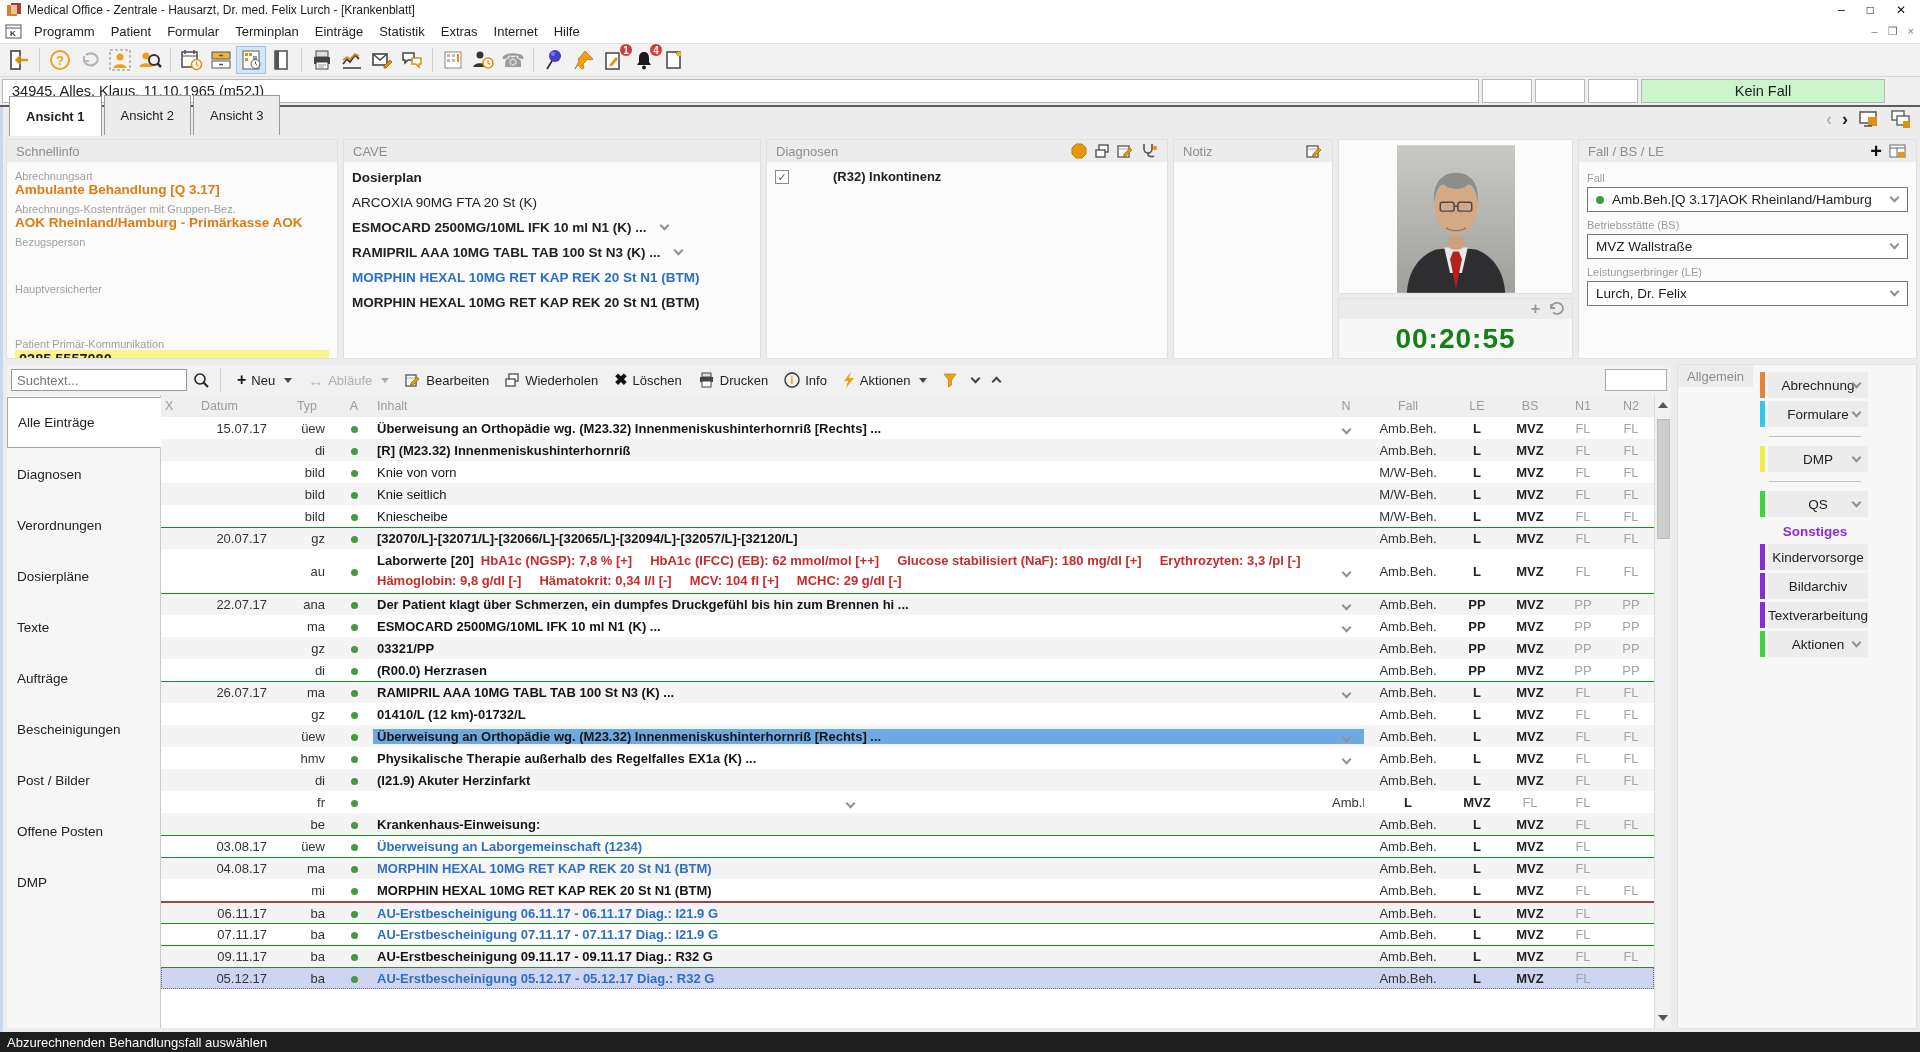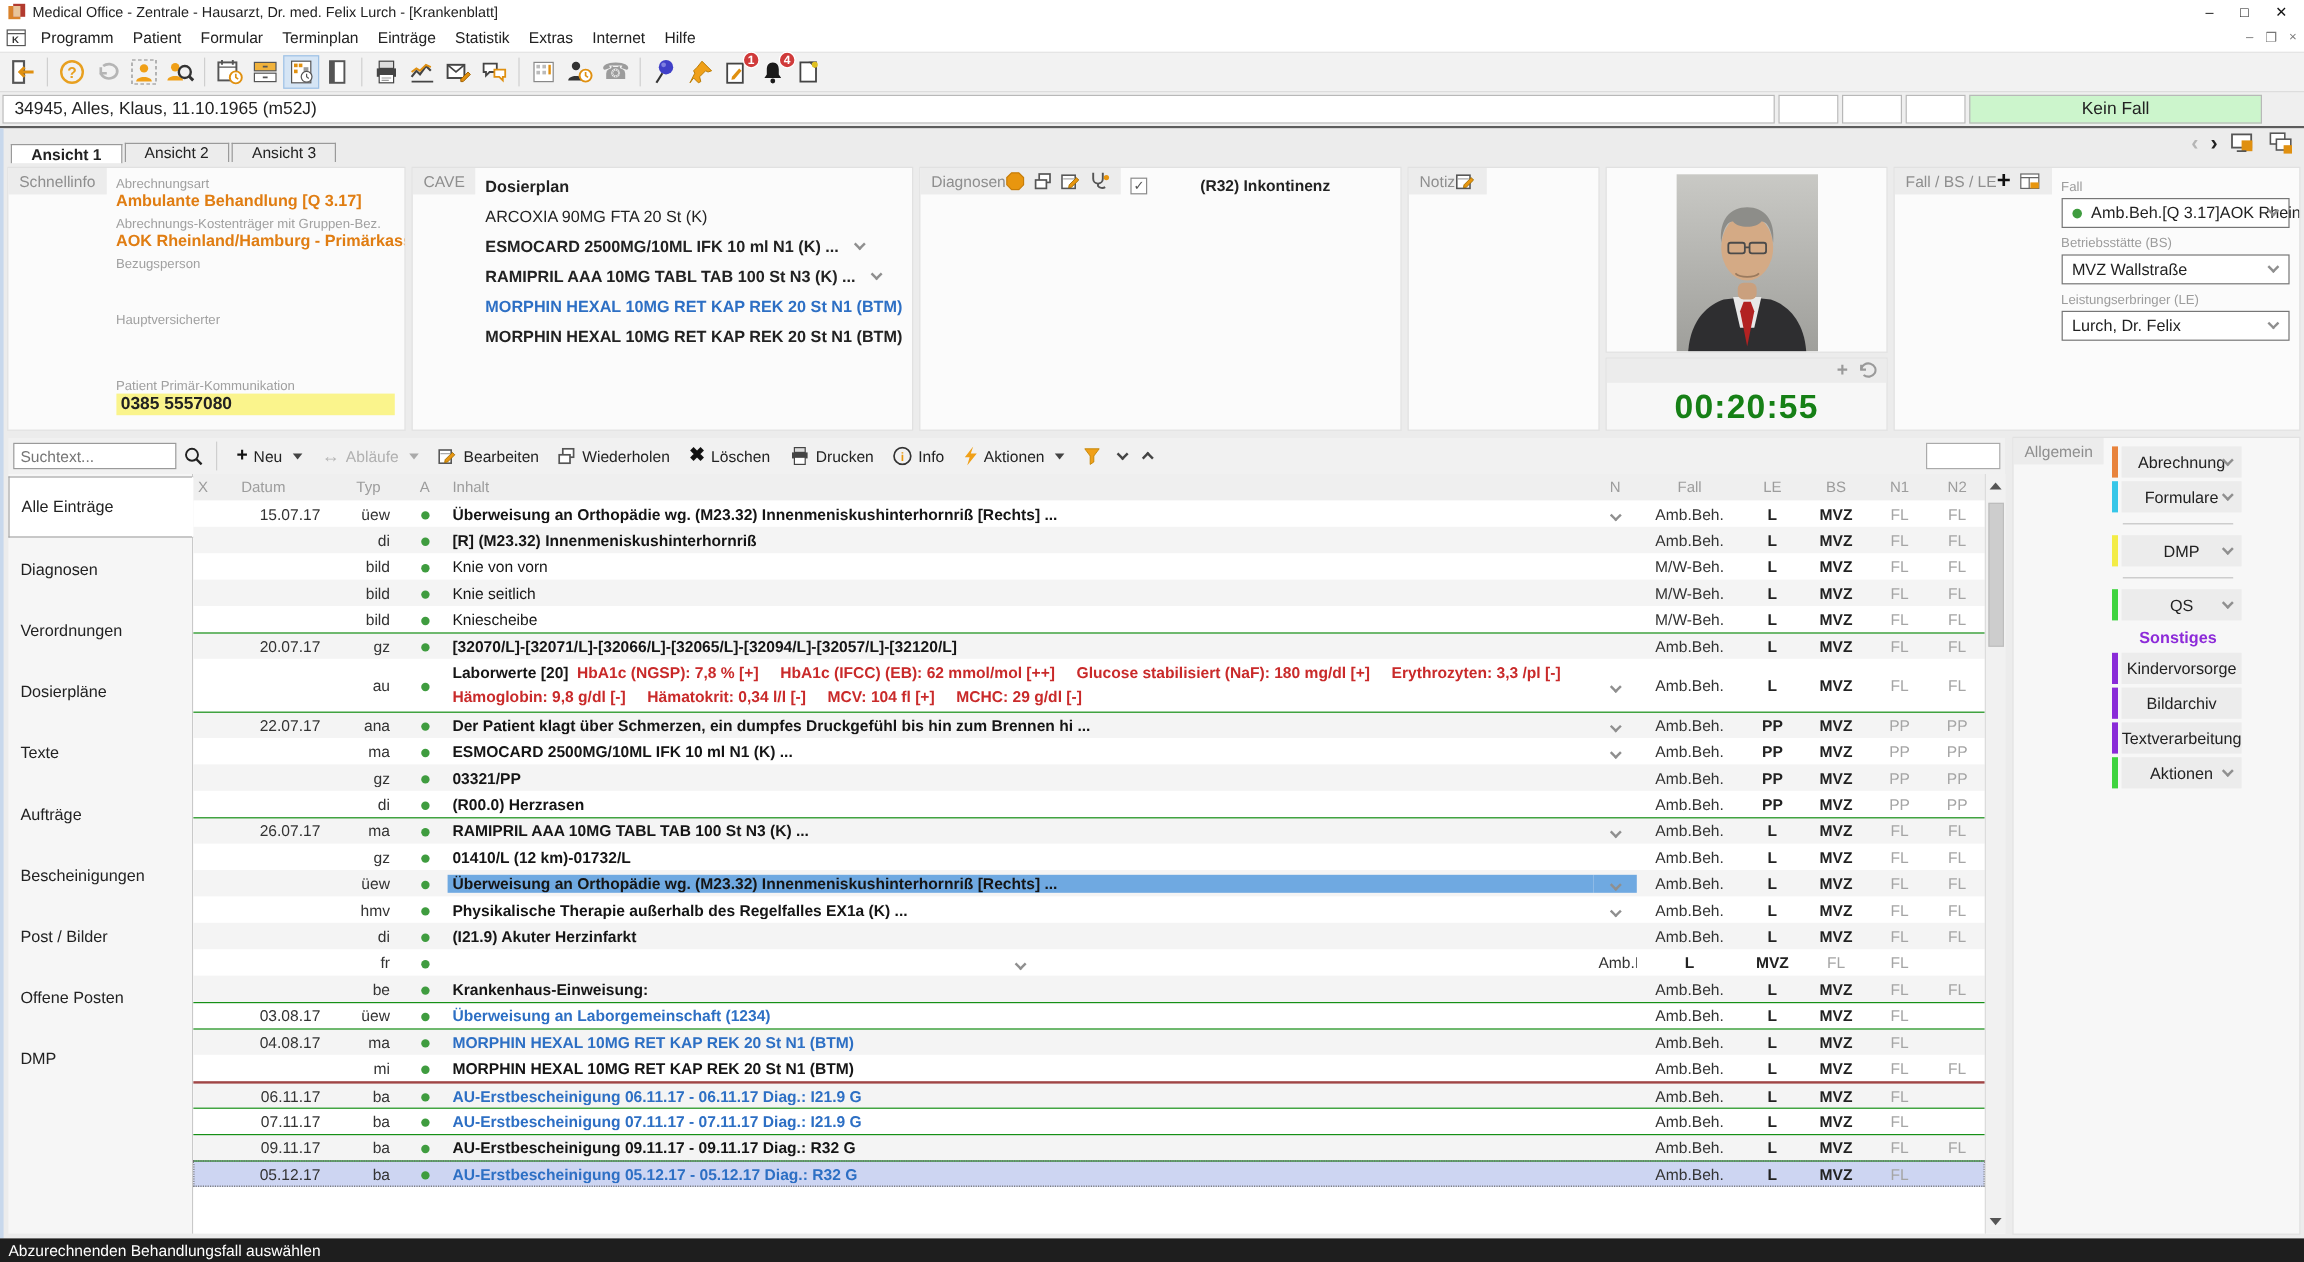--- a/index.html
+++ b/index.html
@@ -28,27 +28,27 @@
   
   .patientbar{height:30px;background:#efefef;display:flex;gap:3px;padding:2px 2px;border-bottom:2px solid #5c5c5c;flex:0 0 auto}
   .pcell{background:#fff;border:1px solid #b8b8b8;display:flex;align-items:center;padding:0 9px;font-size:14.5px}
   .pcell.main{flex:1}
   .pcell.small{width:50px}
   .pcell.fallstatus{width:244px;background:#ccf5cc;justify-content:center}
   .pspacer{width:30px}
   
   .mainframe{flex:1;border-left:3px solid #c8d8ec;background:#ececec;display:flex;flex-direction:column;min-height:0}
   .tabstrip{height:28px;display:flex;align-items:flex-end;padding:3px 4px 0 6px;position:relative;flex:0 0 auto}
-  .tab{padding:0 16px;border:1px solid #9a9a9a;border-bottom:none;background:#ececec;margin-right:2px;font-size:13px}
+  .tab{padding:12px 16px;border:1px solid #9a9a9a;border-bottom:none;background:#ececec;margin-right:2px;font-size:13px}
   .tab.active{background:#fff;font-weight:bold;position:relative;top:1px}
   .tabicons{position:absolute;right:8px;top:2px;display:flex;align-items:center;gap:10px}
   .navchev{font-size:18px;font-weight:bold;line-height:1}
   
   .panelsrow{height:228px;display:flex;gap:7px;padding:5px 4px;flex:0 0 auto}
-  .panel{background:#fbfbfb;box-shadow:0 0 0 1px #e1e1e1;display:flex;flex-direction:row;min-width:0}
+  .panel{background:#fbfbfb;box-shadow:0 0 0 1px #e1e1e1;display:flex;flex-direction:column;min-width:0}
   .panel-h{height:22px;background:#ececec;color:#8e8e8e;display:flex;align-items:center;padding:0 9px;font-size:13px;flex:0 0 auto}
   .hicons{margin-left:auto;display:flex;align-items:center;gap:7px}
   .panel-b{flex:1;padding:3px 8px;overflow:hidden}
   .sf-label{color:#a0a0a0;font-size:11px;margin-top:5px;white-space:nowrap}
   .sf-value{font-weight:bold;font-size:13.5px;min-height:16px;white-space:nowrap}
   .sf-value.orange{color:#e07d12}
   .sf-value.highlight{background:#faf48c;display:block;padding:1px 4px;font-size:14.5px}
   .sf-gap1{height:14px}.sf-gap2{height:22px}
   .cave-row{height:25px;display:flex;align-items:center;font-size:13.5px;white-space:nowrap}
   .cave-row.b{font-weight:bold}
@@ -70,21 +70,21 @@
   
   .chev{display:inline-block;width:7px;height:7px;border-right:2px solid #8f8f8f;border-bottom:2px solid #8f8f8f;transform:rotate(45deg);margin-top:-4px}
   .chev.up{transform:rotate(225deg);margin-top:3px}
   .chev.dark{border-color:#444}
   .caret{width:0;height:0;border-left:4px solid transparent;border-right:4px solid transparent;border-top:5px solid #444;display:inline-block;margin-left:4px}
   .caret.gray{border-top-color:#aaa}
   
   .lower{flex:1;display:flex;gap:7px;padding:2px 4px 4px 4px;min-height:0}
   .leftmain{flex:1;display:flex;flex-direction:column;min-width:0}
   .entrybar{height:30px;background:#f1f1f1;display:flex;align-items:center;padding:0 4px;gap:6px;flex:0 0 auto}
-  .search{width:136px;height:22px;border:1px solid #9a9a9a;background:#fff;font-family:inherit;font-size:13px;padding:0 5px;color:#333}
+  .search{width:176px;height:22px;border:1px solid #9a9a9a;background:#fff;font-family:inherit;font-size:13px;padding:0 5px;color:#333}
   .ebtn{display:flex;align-items:center;gap:5px;padding:0 5px;font-size:13px;white-space:nowrap}
   .ebtn.disabled{color:#b0b0b0}
   .boldglyph{font-weight:900;font-size:16px;line-height:1;color:#111}
   .grayglyph{font-weight:bold;font-size:15px;color:#b5b5b5;line-height:1}
   .miniinput{margin-left:auto;width:62px;height:22px;border:1px solid #aaa;background:#fff}
   
   .listrow{flex:1;display:flex;min-height:0}
   .sidebar{width:154px;background:#f6f6f6;border-right:1px solid #c9c9c9;padding-top:0;flex:0 0 auto}
   .side-item{padding:17px 10px;font-size:13.5px;margin:2px 0;white-space:nowrap}
   .side-item.active{background:#fff;border:1px solid #a5a5a5;border-right:1px solid #fff;margin-right:-1px;position:relative;z-index:2}

